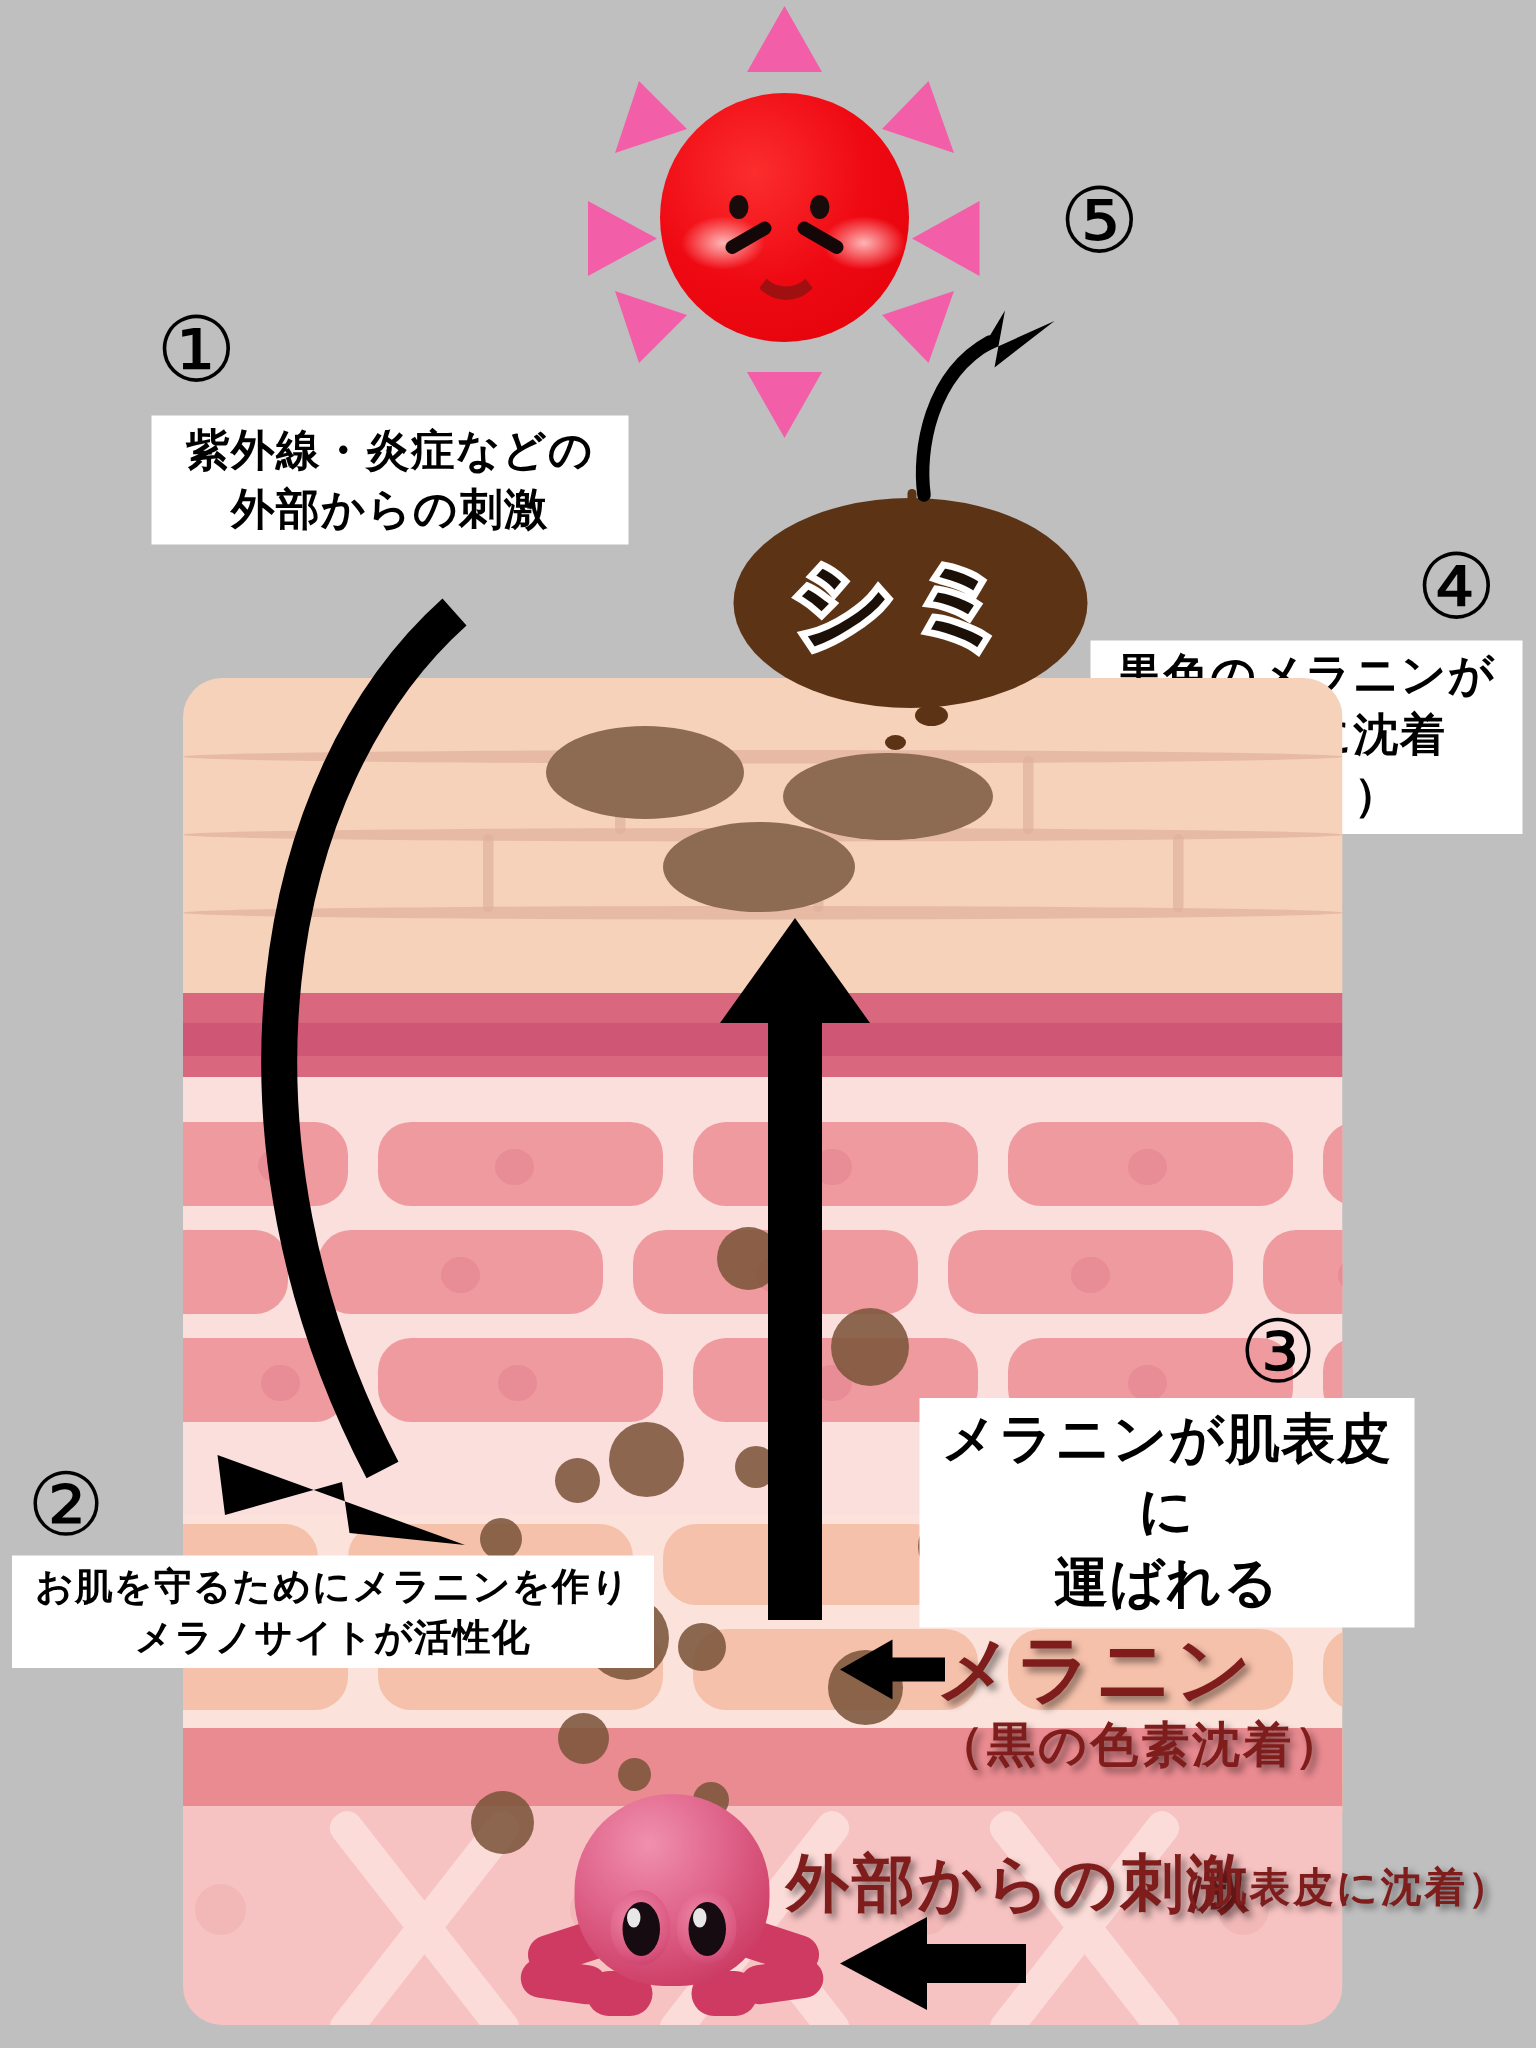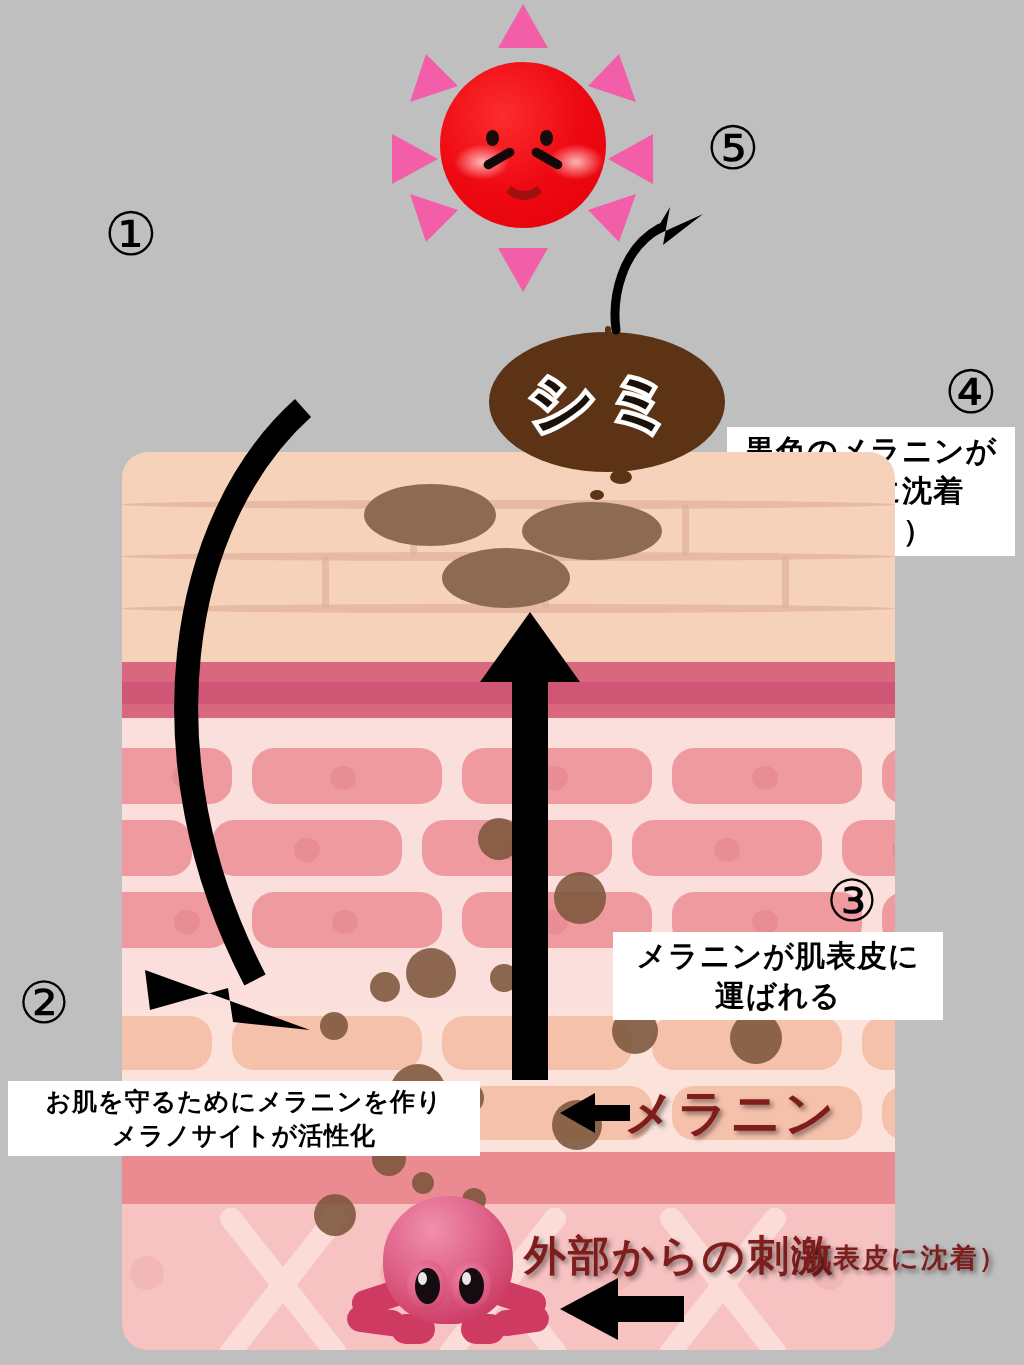--- a/index.html
+++ b/index.html
@@ -159,20 +159,22 @@
         <polygon points="20,132 66,157 20,182"></polygon>
         <polygon points="54,52 86,84 38,100"></polygon>
       </g>
     </svg>
   </div>
 
 
   <div class="circ-num" style="left:706px;top:118px;font-size:60px;">⑤</div>
 
   <div class="circ-num" style="left:104px;top:204px;font-size:60px;">①</div>
+  <div class="label-box" style="left:101px;top:277px;width:318px;font-size:29px;">紫外線・炎症などの
+外部からの刺激</div>
 
   <div class="circ-num" style="left:944px;top:362px;font-size:60px;">④</div>
   <div class="label-box" style="left:727px;top:427px;width:288px;font-size:30px;">黒色のメラニンが
 肌表皮に沈着
 （シミ）</div>
 
   <div id="skin">
 
     <div class="layer epi" style="top:0;height:210px;">
       <div class="wave" style="top:48px;"></div>
@@ -318,28 +320,29 @@
       <polygon points="560,1113 595,1093 595,1133" fill="#000"></polygon>
     </g>
 
     <g>
       <rect x="610" y="1296" width="74" height="26" fill="#000"></rect>
       <polygon points="560,1309 618,1278 618,1340" fill="#000"></polygon>
     </g>
   </svg>
 
   <div class="circ-num" style="left:826px;top:872px;font-size:58px;">③</div>
-  <div class="label-box" style="left:613px;top:932px;width:330px;font-size:30px;">メラニンが肌表皮に
+  <div class="label-box" style="left:613px;top:932px;width:330px;font-size:36px;">メラニンが肌表皮に
 運ばれる</div>
 
   <div class="circ-num" style="left:18px;top:974px;font-size:58px;">②</div>
-  <div class="label-box" style="left:8px;top:1081px;width:472px;font-size:25px;">お肌を守るためにメラニンを作り
+  <div class="label-box" style="left:8px;top:1037px;width:428px;font-size:25px;">お肌を守るためにメラニンを作り
 メラノサイトが活性化</div>
 
   <div class="shadow-text" style="left:624px;top:1080px;font-size:50px;">メラニン</div>
+  <div class="shadow-text" style="left:624px;top:1142px;font-size:32px;">（黒の色素沈着）</div>
 
   <div class="shadow-text" style="left:524px;top:1228px;font-size:42px;">外部からの刺激</div>
   <div class="shadow-text" style="left:775px;top:1240px;font-size:27px;">（肌表皮に沈着）</div>
 
   <div id="octopus">
     <div class="leg" style="left:6px;top:88px;width:66px;height:26px;transform:rotate(-18deg);border-radius:16px;"></div>
     <div class="leg" style="left:2px;top:112px;width:58px;height:26px;transform:rotate(8deg);border-radius:16px;"></div>
     <div class="leg" style="left:136px;top:88px;width:66px;height:26px;transform:rotate(18deg);border-radius:16px;"></div>
     <div class="leg" style="left:148px;top:112px;width:56px;height:26px;transform:rotate(-8deg);border-radius:16px;"></div>
     <div class="leg" style="left:46px;top:118px;width:44px;height:30px;border-radius:16px;"></div>

